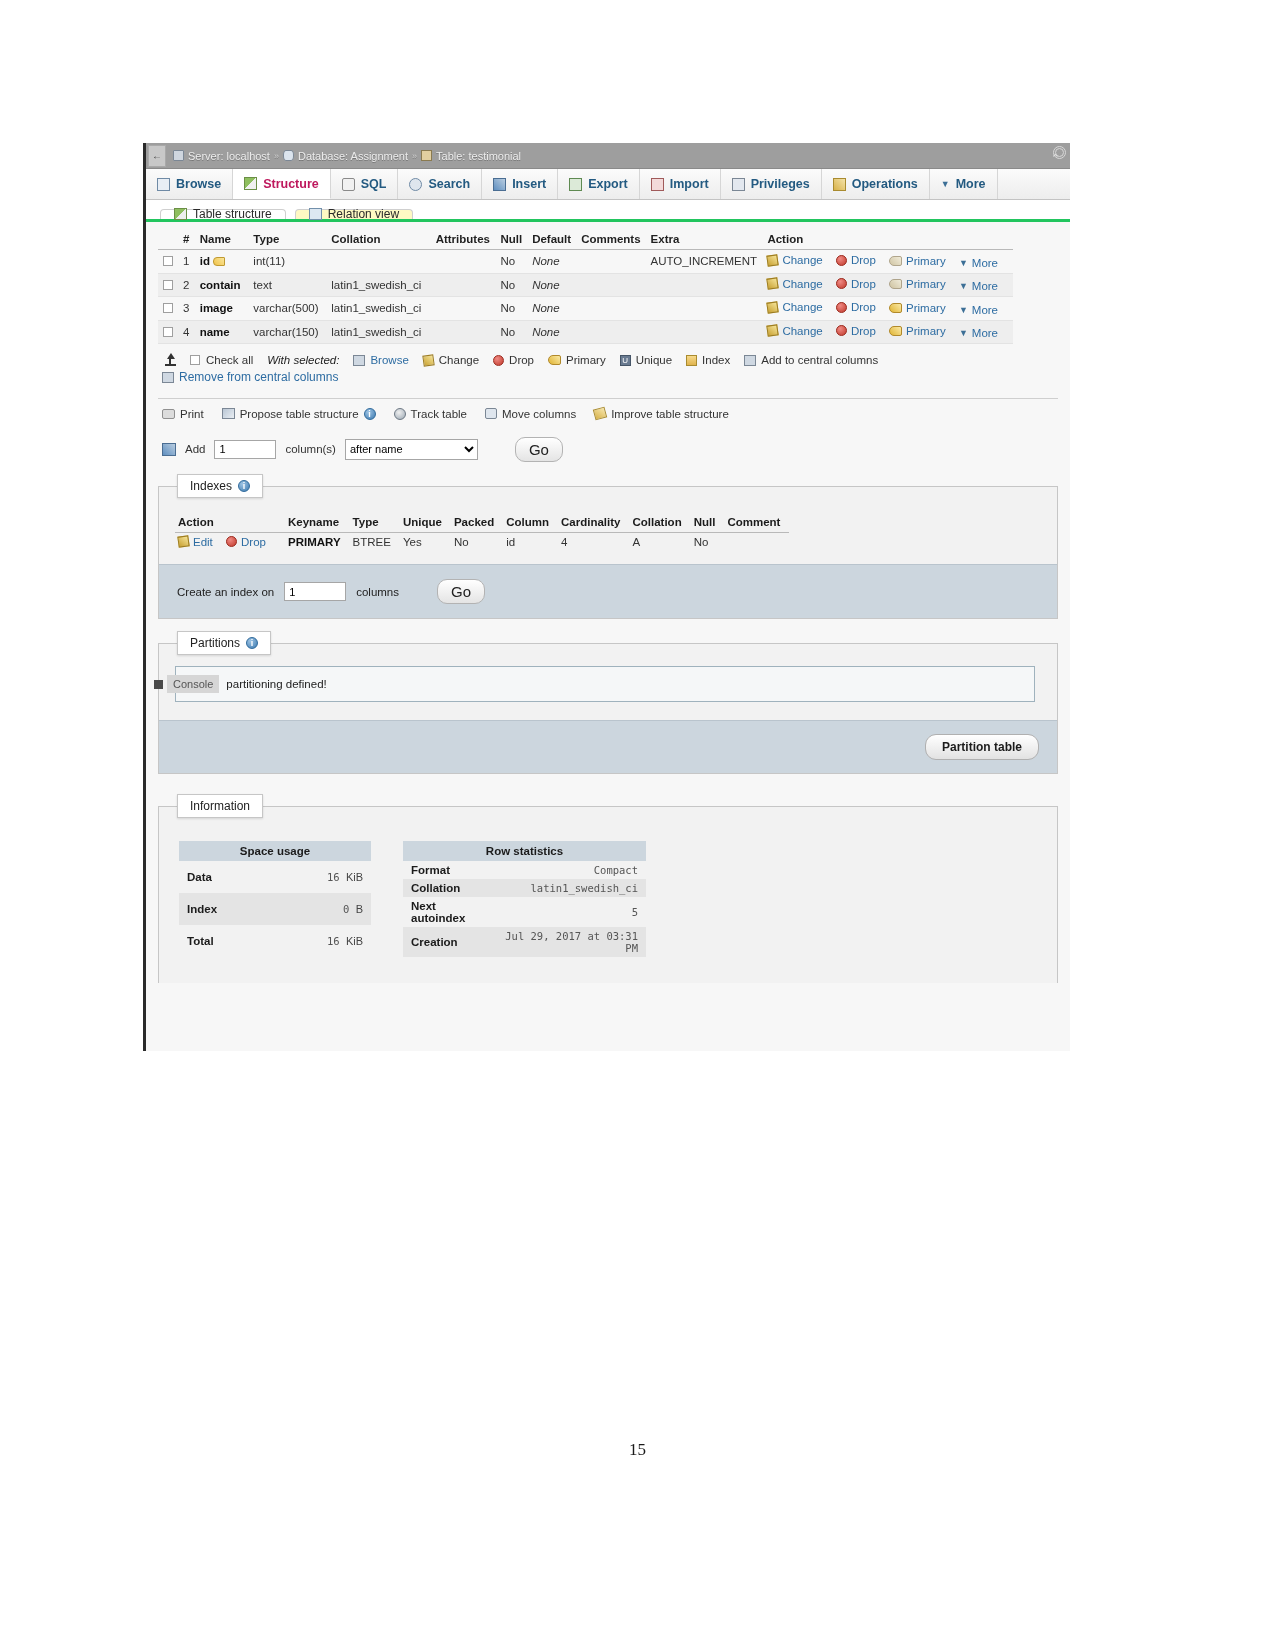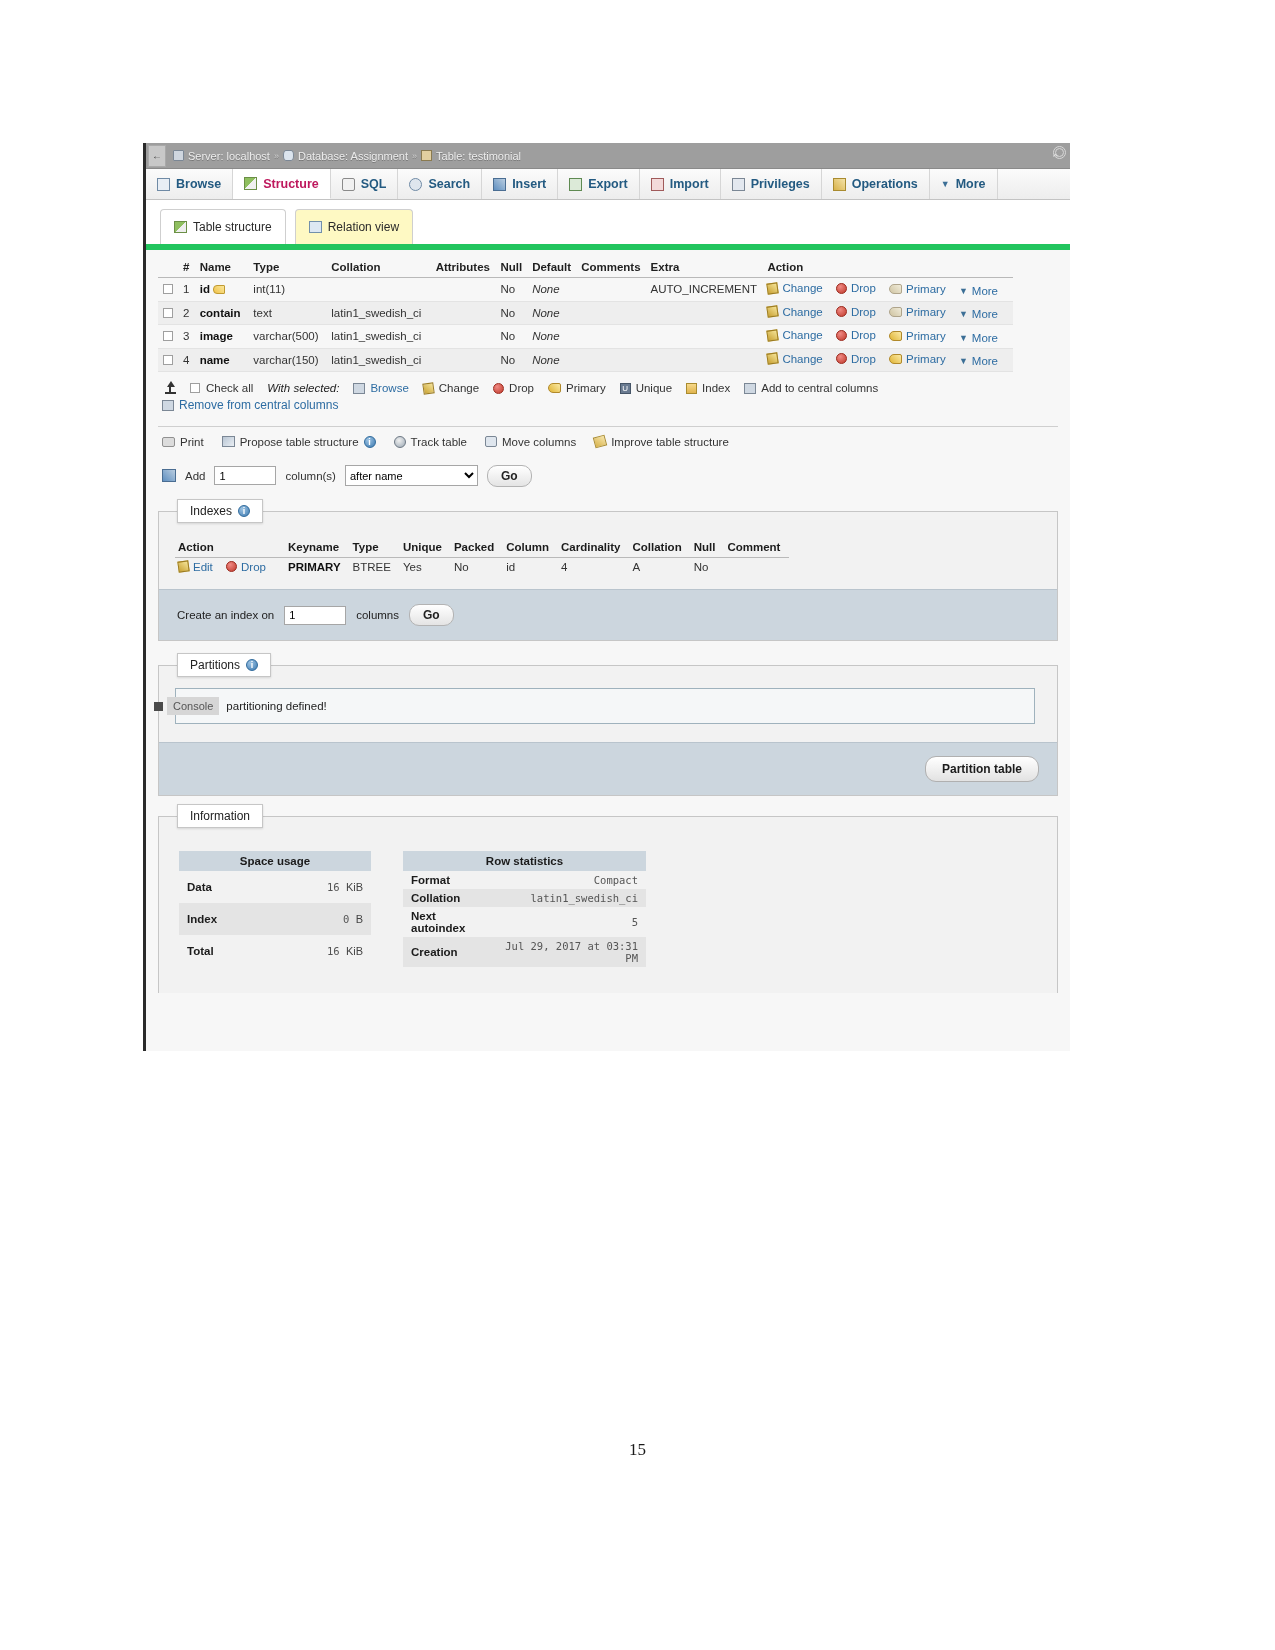--- a/index.html
+++ b/index.html
@@ -74,22 +74,22 @@
   .i-insert { background:linear-gradient(45deg,#5f8fc0,#b9cde0); border:1px solid #4a6d92; }
   .i-export { background:#dcead8; border:1px solid #5f8a52; }
   .i-import { background:#f3dada; border:1px solid #a05a5a; }
   .i-priv { background:#e3e8ef; border:1px solid #7b8795; }
   .i-ops { background:linear-gradient(45deg,#d8b24a,#f3e2a8); border:1px solid #a98b2f; }
   .caret { font-size:9px; color:#3c6f96; }
   
   .subtabs {
     display:flex; gap:9px; padding:9px 14px 0 14px;
     background:#fff;
-    border-bottom:6px solid #22c55e;
-    height:50px;
+    border-bottom:3px solid #22c55e;
+    height:22px;
   }
   .subtab {
     display:flex; align-items:center; gap:6px;
     padding:4px 13px 5px 13px;
     font-size:12px; color:#2a2a2a;
     background:#fef9c3;
     border:1px solid #cfcfcf; border-bottom:none;
     border-radius:4px 4px 0 0;
   }
   .subtab.active { background:#fff; font-weight:normal; }
@@ -223,24 +223,24 @@
     height:19px; width:62px; font-size:11px;
     border:1px solid #a6a6a6; background:#fff; padding:1px 4px;
     font-family:"Liberation Sans", sans-serif;
   }
   select.sel {
     height:21px; width:133px; font-size:11px;
     border:1px solid #a6a6a6; background:#fff;
     font-family:"Liberation Sans", sans-serif;
   }
   .gobtn {
-    font-size:12px; font-weight:bold; color:#222;
+    font-size:15px; font-weight:normal; color:#222;
     background:linear-gradient(#ffffff,#e4e4e4);
     border:1px solid #b3b3b3; border-radius:10px;
-    padding:3px 13px; cursor:pointer;
+    padding:3px 13px; cursor:pointer;margin-left:28px;
   }
   
   .fs {
     position:relative; margin:10px 12px 0 12px;
     border:1px solid #c6c6c6; background:#f2f2f2;
   }
   .fs-legend {
     position:absolute; left:18px; top:-13px;
     display:inline-flex; align-items:center; gap:6px;
     background:#fff; border:1px solid #c6c6c6;
@@ -673,21 +673,21 @@
         <span class="console-sq"></span>
         <span class="console-tag">Console</span>
         <span class="console-txt">partitioning defined!</span>
       </div>
     </div>
     <div class="partbtn-row">
       <button class="partbtn">Partition table</button>
     </div>
   </div>
 
-  <div class="fs" style="margin-top:20px;border-bottom:none">
+  <div class="fs" style="margin-top:32px;border-bottom:none">
     <div class="fs-legend">
       <span>Information</span>
     </div>
     <div class="fs-inner" style="padding-bottom:22px">
       <div class="info-tables">
         <table class="info" style="width:192px">
           <thead>
             <tr>
               <th colspan="2">Space usage</th>
             </tr>

